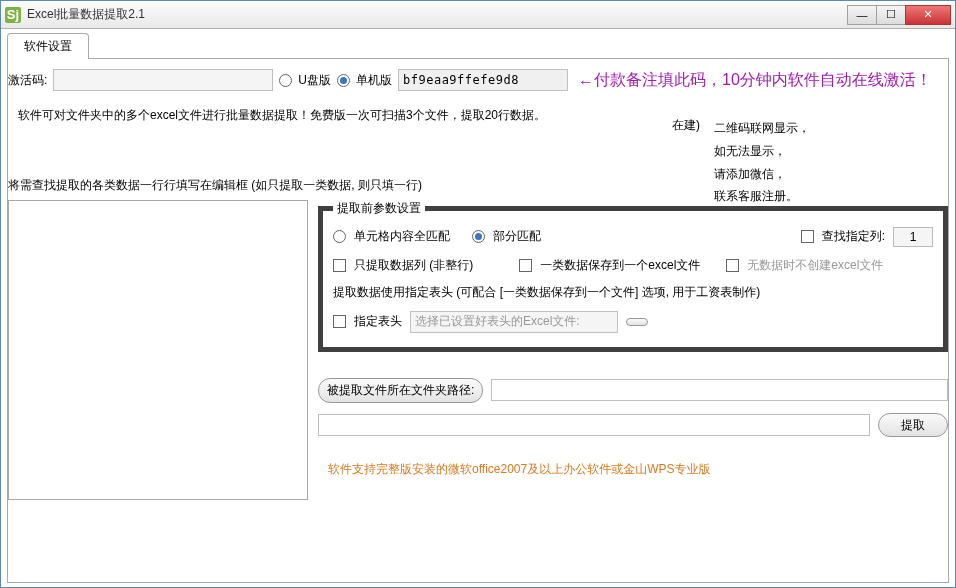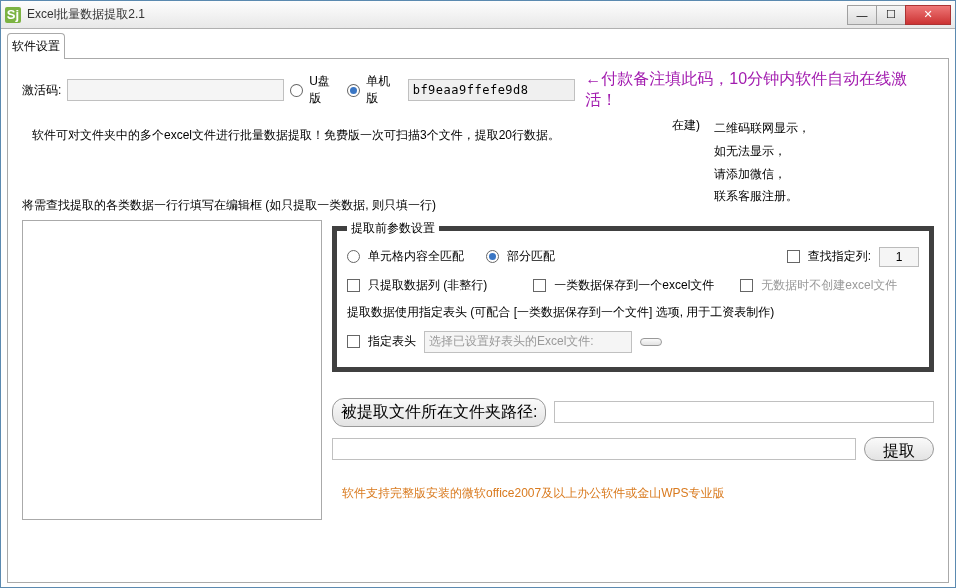--- a/index.html
+++ b/index.html
@@ -6,22 +6,22 @@
 body { font-family: "Microsoft YaHei", SimSun, sans-serif; font-size: 12px; background: #d4d4d4; overflow: hidden; }
 .window { width: 956px; height: 588px; background: #fff; border: 1px solid #5b8ab0; position: relative; }
 .titlebar { height: 28px; background: linear-gradient(#fdfdfd, #e8e8e8); border-bottom: 1px solid #b0b0b0; display: flex; align-items: center; padding: 0 4px; }
 .app-icon { width: 16px; height: 16px; background: #7cb342; border-radius: 2px; margin-right: 6px; display: flex; align-items: center; justify-content: center; color: #fff; font-size: 13px; font-weight: bold; }
 .title { flex: 1; color: #333; font-size: 12px; }
 .win-controls { display: flex; gap: 0; }
 .win-btn { width: 30px; height: 20px; border: 1px solid #a0a0a0; background: linear-gradient(#f5f5f5,#dcdcdc); display: flex; align-items: center; justify-content: center; font-size: 11px; cursor: pointer; margin-left: -1px; }
 .win-btn.close { background: linear-gradient(#e77,#c33); color: #fff; border-color: #a33; width: 46px; }
 .client { padding: 4px 6px; height: calc(100% - 28px); }
 .tab-strip { display: flex; border-bottom: 1px solid #aaa; }
-.tab { padding: 4px 4px; border: 1px solid #aaa; border-bottom: none; background: #fff; border-top-left-radius: 4px; border-top-right-radius: 4px; margin-bottom: -1px; cursor: pointer; }
-.content { border: 1px solid #aaa; border-top: none; padding: 10px 14px; height: calc(100% - 26px); position: relative; }
+.tab { padding: 4px 16px; border: 1px solid #aaa; border-bottom: none; background: #fff; border-top-left-radius: 4px; border-top-right-radius: 4px; margin-bottom: -1px; cursor: pointer; }
+.content { border: 1px solid #aaa; border-top: none; padding: 10px 0; height: calc(100% - 26px); position: relative; }
 .row { display: flex; align-items: center; gap: 6px; margin-bottom: 6px; }
 .label { white-space: nowrap; }
 .text-input { border: 1px solid #c0c0c0; background: #f5f5f5; height: 22px; padding: 0 4px; font-family: inherit; font-size: 12px; }
 .code-box { width: 170px; text-align: left; background:#f0f0f0; font-family: monospace; letter-spacing: 0.5px; }
 .radio, .checkbox { appearance: none; width: 13px; height: 13px; border: 1px solid #666; background: #fff; position: relative; cursor: pointer; }
 .radio { border-radius: 50%; }
 .radio:checked::after { content:''; position:absolute; inset:2px; border-radius:50%; background:#3a76c4; }
 .checkbox:checked::after { content:'✓'; position:absolute; top:-3px; left:0; font-size:12px; color:#3a76c4; }
 .hint-arrow { color:#a21caf; font-size:16px; margin-left:4px; }
 .desc-text { margin: 14px 0 0 10px; line-height: 1.8; }
@@ -30,21 +30,21 @@
 .section-label { margin: 50px 0 6px 0; }
 .lower { display:flex; gap:10px; }
 .edit-box { width:300px; height:300px; border:1px solid #aaa; background:#fff; padding:4px; resize:none; font-family:inherit; font-size:12px; }
 .right-col { flex:1; }
 fieldset { border:5px solid #404040; padding:10px 10px 14px 10px; margin-bottom:26px; }
 legend { padding:0 4px; }
 .fs-row { display:flex; align-items:center; gap:8px; margin-bottom:10px; }
 .fs-row:last-child { margin-bottom:0; }
 .spinner { width:40px; height:20px; border:1px solid #bbb; background:#f5f5f5; text-align:center; font-size:12px; }
 .disabled-text { color:#999; }
-.btn { border:1px solid #999; background:linear-gradient(#fafafa,#e3e3e3); padding:3px 8px; border-radius:12px; cursor:pointer; font-family:inherit; font-size:16px; white-space:nowrap;text-align:center; }
+.btn { border:1px solid #999; background:linear-gradient(#fafafa,#e3e3e3); padding:3px 8px; border-radius:12px; cursor:pointer; font-family:inherit; font-size:12px; white-space:nowrap;text-align:center; }
 .path-input { flex:1; height:22px; border:1px solid #c0c0c0; background:#fff; padding:0 4px; }
 .extract-btn { width:70px; height:24px; }
 .footer-note { color:#d97a1e; margin-top:24px; padding-left:10px; }
 .gap-spacer { flex:1; }
 </style>
 </head>
 <body>
 
 <div class="window">
   <div class="titlebar">

